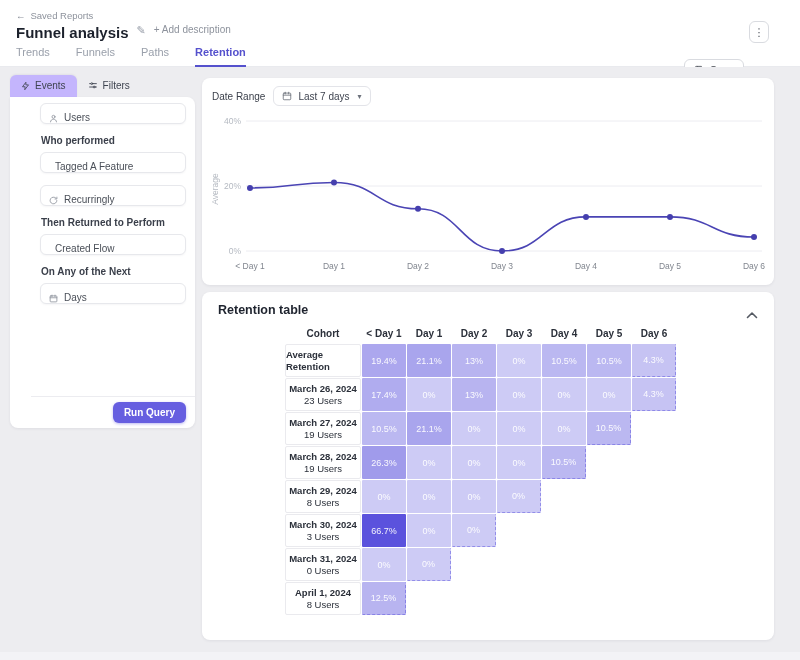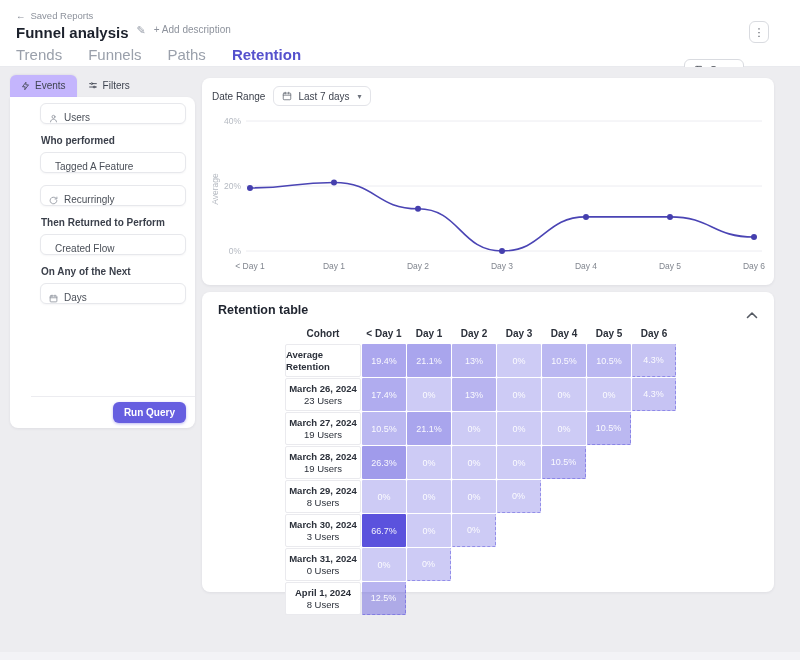--- a/index.html
+++ b/index.html
@@ -12,21 +12,21 @@
   
   .app-header { position:absolute; left:0; top:0; width:800px; height:67px;
     background:#fff; border-bottom:1px solid #e9eaee; }
   .back-row { position:absolute; left:16px; top:10px; font-size:9.5px; color:#8d929c;
     display:flex; align-items:center; gap:5px; cursor:pointer; }
   .title-row { position:absolute; left:16px; top:24px; display:flex; align-items:flex-start; gap:8px; }
   .page-title { font-size:15px; font-weight:bold; color:#1c212c; }
   .edit-icon { color:#9aa0ab; font-size:11px; cursor:pointer; }
   .add-desc { font-size:10px; color:#8d929c; cursor:pointer; }
   .tabs-row { position:absolute; left:16px; top:46px; display:flex; gap:26px; }
-  .tab { font-size:15px; color:#9aa0ab; padding-bottom:7px; cursor:pointer; border-bottom:2px solid transparent; }
+  .tab { font-size:11px; color:#9aa0ab; padding-bottom:7px; cursor:pointer; border-bottom:2px solid transparent; }
   .tab.active { color:#5551cd; font-weight:bold; border-bottom-color:#5551cd; }
   .hdr-actions { position:absolute; right:31px; top:21px; display:flex; gap:5px; }
   .btn-save { display:flex; align-items:center; gap:5px; height:22px; padding:0 9px;
     border:1px solid #d9dbe0; border-radius:6px; background:#fff; font-size:10.5px; color:#3c4049; cursor:pointer;margin-top:38px; }
   .btn-kebab { width:20px; height:22px; border:1px solid #d9dbe0; border-radius:6px; background:#fff;
     font-size:11px; color:#555a63; display:flex; align-items:center; justify-content:center; cursor:pointer; }
   
   .workspace { position:absolute; left:0; top:67px; width:800px; height:593px; background:#ededf0; }
   .bottom-strip { position:absolute; left:0; bottom:0; width:800px; height:8px; background:#f3f3f6; }
   .card { background:#fff; border-radius:8px; box-shadow:0 1px 3px rgba(25,25,60,0.07);padding-left:21px; }
@@ -50,21 +50,21 @@
     border:none; border-radius:6px; cursor:pointer; box-shadow:0 1px 3px rgba(102,94,224,0.45); }
   
   .chart-card { position:absolute; left:202px; top:11px; width:572px; height:207px; }
   .dr-row { position:absolute; left:10px; top:8px; display:flex; align-items:center; gap:8px; }
   .dr-label { font-size:10px; color:#3a3f4a; }
   .dr-select { display:flex; align-items:center; gap:6px; height:20px; padding:0 8px;
     border:1px solid #e3e4e9; border-radius:6px; font-size:10px; color:#3f4450; cursor:pointer; }
   .dr-caret { color:#6d727c; font-size:8px; margin-left:2px; }
   .chart-svg { position:absolute; left:8px; top:33px; }
   
-  .ret-card { position:absolute; left:202px; top:225px; width:572px; height:300px; }
+  .ret-card { position:absolute; left:202px; top:225px; width:572px; height:348px; }
   .ret-title { position:absolute; left:16px; top:11px; font-size:12.5px; font-weight:bold; color:#1e232e; }
   .ret-collapse { position:absolute; right:16px; top:13px; cursor:pointer; color:#555a63; }
   .ret-table { position:absolute; left:83px; top:36px; }
   .ret-head { display:flex; gap:1px; margin-bottom:5px; }
   .ret-head .hc { font-size:10px; font-weight:bold; color:#2b303a; text-align:center; }
   .ret-row { display:flex; gap:1px; margin-bottom:1px; }
   .cohort-cell { width:76px; height:33px; background:#fff; border:1px solid #eaeaee; border-radius:2px;
     display:flex; flex-direction:column; align-items:center; justify-content:center; line-height:1.25; }
   .cohort-cell .c1 { font-size:9.5px; font-weight:bold; color:#2b303a; }
   .cohort-cell .c2 { font-size:9.5px; color:#2b303a; }

